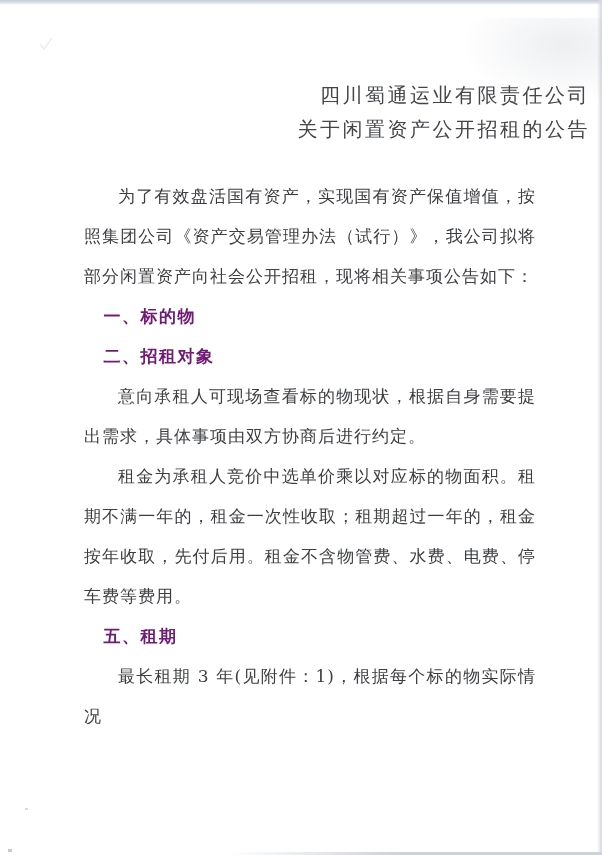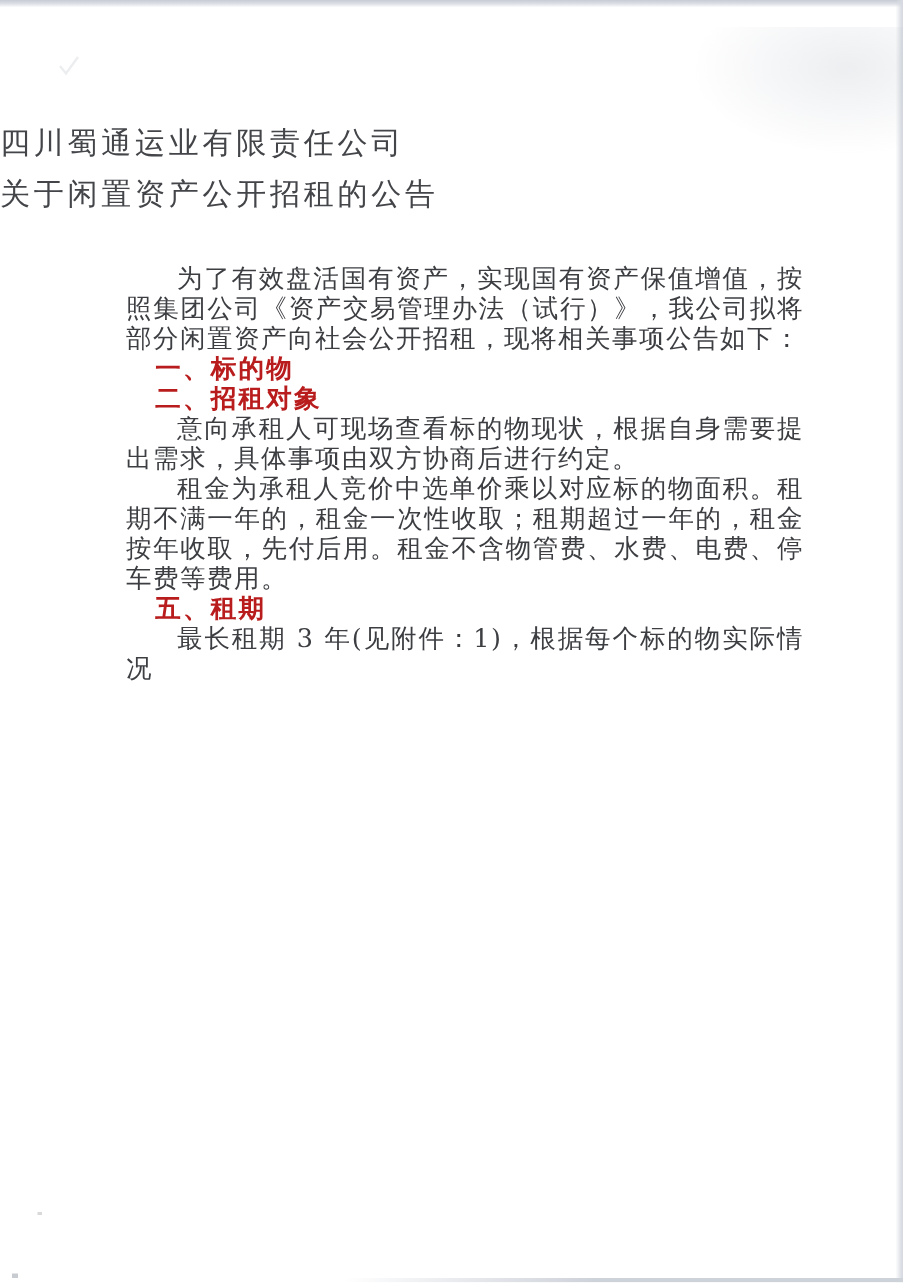--- a/index.html
+++ b/index.html
@@ -57,21 +57,21 @@
     position: absolute;
     left: 8px; top: 849px;
     width: 4px; height: 3px;
     background: #9aa0a8;
     opacity: 0.55;
   }
   
   .doc-title {
     position: absolute;
     top: 78px; left: 0; right: 12px;
-    text-align: left;
+    text-align: right;
     font-size: 20px;
     line-height: 34px;
     letter-spacing: 2.5px;
     font-weight: 500;
     color: #434549;
   }
   .doc-body {
     position: absolute;
     top: 176px;
     left: 84px;
@@ -79,30 +79,30 @@
     font-size: 17px;
     line-height: 31.7px;
     letter-spacing: 1px;
     text-align: justify;
     text-justify: inter-character;
   }
   .doc-body p, .doc-body h2 {
     margin: 0;
     padding: 0;
     font-size: 17px;
-    line-height: 20px;
+    line-height: 40px;
   }
   .para {
     text-indent: 2em;
   }
   .heading {
     font-weight: bold;
     text-indent: 1.15em;
     letter-spacing: 1.5px;
-    color: #b91c1c;
+    color: #701a75;
   }
   .attachment-line {
     text-indent: -0.45em;
   }
 </style>
 </head>
 <body>
 
 <div class="scan-page">
 

